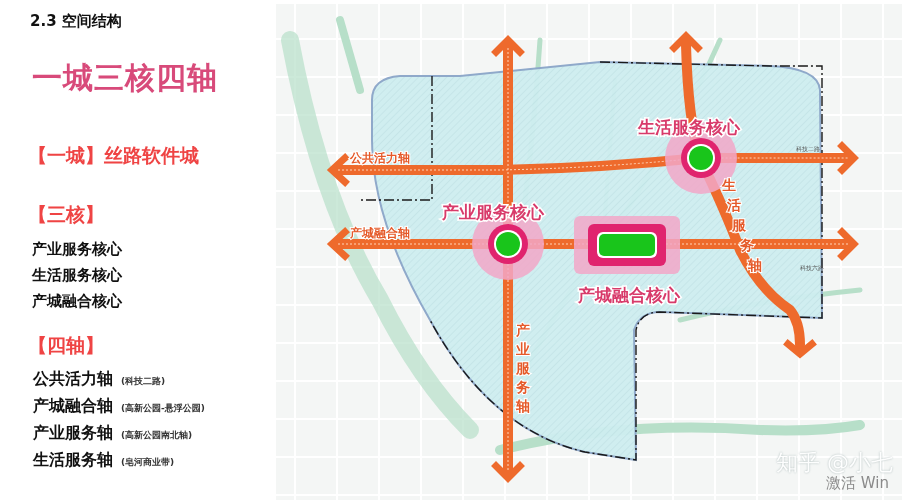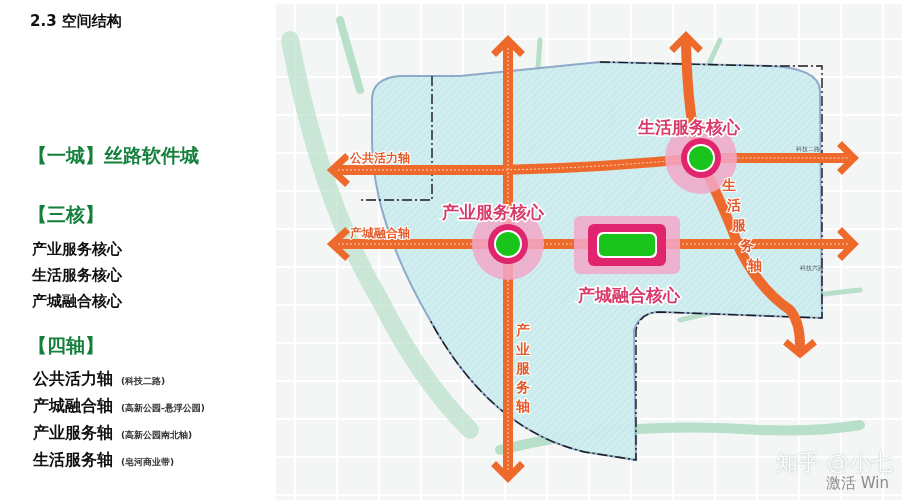--- a/index.html
+++ b/index.html
@@ -1,40 +1,41 @@
 <!DOCTYPE html>
 <html><head>
 <meta charset="utf-8">
 <style>
   * { margin: 0; padding: 0; box-sizing: border-box; }
   html, body { width: 902px; height: 500px; overflow: hidden; background: #ffffff; }
   body { font-family: "DejaVu Sans", "Liberation Sans", sans-serif; position: relative; }
   .left-panel { position: absolute; left: 0; top: 0; width: 275px; height: 384px; background: #ffffff; }
   .section-title { position: absolute; left: 30px; top: 12px; font-size: 15px; font-weight: bold; color: #111; }
   .main-title { position: absolute; left: 32px; top: 58px; font-size: 30px; font-weight: bold; color: #d84a7a; letter-spacing: 1px; }
-  .heading { position: absolute; left: 28px; font-size: 19px; font-weight: bold; color: #15803d; }
+  .heading { position: absolute; left: 28px; font-size: 19px; font-weight: bold; color: #ef4444; }
   .heading-city { top: 143px; }
   .heading-cores { top: 202px; }
   .heading-axes { top: 333px; }
   .core-list { position: absolute; left: 32px; top: 236px; }
   .core-item { font-size: 15px; font-weight: bold; color: #111; height: 26px; line-height: 26px; }
   .axis-list { position: absolute; left: 33px; top: 365px; }
   .axis-item { height: 27px; line-height: 27px; white-space: nowrap; }
   .axis-name { font-size: 16px; font-weight: bold; color: #111; }
   .axis-note { font-size: 9px; font-weight: bold; color: #333; margin-left: 8px; }
   .map-panel { position: absolute; left: 276px; top: 4px; width: 626px; height: 496px; background: #f4f6f5; overflow: hidden; }
   .map-panel svg { position: absolute; left: 0; top: 0; }
   .watermark { position: absolute; left: 776px; top: 448px; font-size: 22px; color: #ffffff; text-shadow: 0 0 2px #9aa; opacity: 0.9; }
   .activate { position: absolute; left: 826px; top: 474px; font-size: 15px; color: #8a8a8a; }
 </style>
 </head>
 <body>
 
 <div class="left-panel">
   <div class="section-title">2.3 空间结构</div>
+  <div class="main-title">一城三核四轴</div>
   <div class="heading heading-city">【一城】丝路软件城</div>
   <div class="heading heading-cores">【三核】</div>
   <div class="core-list">
     <div class="core-item">产业服务核心</div>
     <div class="core-item">生活服务核心</div>
     <div class="core-item">产城融合核心</div>
   </div>
   <div class="heading heading-axes">【四轴】</div>
   <div class="axis-list">
     <div class="axis-item">

